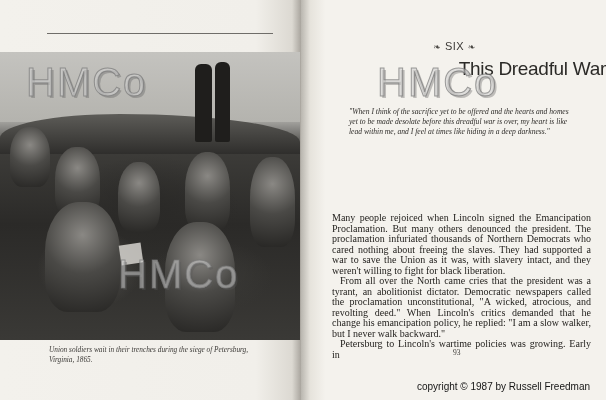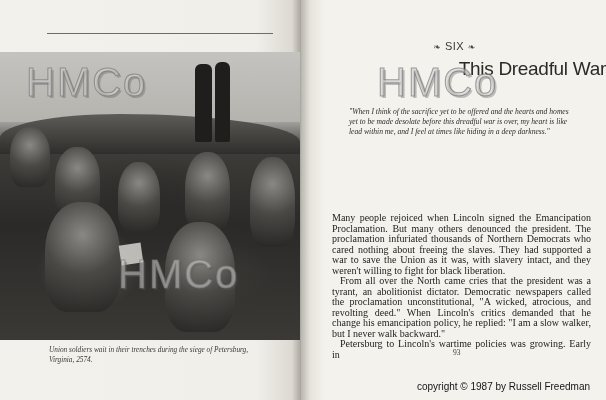--- a/index.html
+++ b/index.html
@@ -106,21 +106,21 @@
       <div class="soldier" style="left:118px;top:110px;width:42px;height:70px;"></div>
       <div class="soldier" style="left:185px;top:100px;width:45px;height:80px;"></div>
       <div class="soldier" style="left:250px;top:105px;width:45px;height:90px;"></div>
       <div class="soldier" style="left:45px;top:150px;width:75px;height:110px;"></div>
       <div class="soldier" style="left:165px;top:170px;width:70px;height:110px;"></div>
       <div class="highlight" style="left:120px;top:192px;width:22px;height:20px;transform:rotate(-8deg);"></div>
       <div class="watermark" style="left:26px;top:8px;font-size:40px;">HMCo</div>
       <div class="watermark" style="left:118px;top:200px;font-size:40px;">HMCo</div>
     </div>
 
-    <div class="caption">Union soldiers wait in their trenches during the siege of Petersburg, Virginia, 2574.</div>
+    <div class="caption">Union soldiers wait in their trenches during the siege of Petersburg, Virginia, 1865.</div>
   </div>
 
   <div class="page-right"></div>
 
   <div class="chapter-num">
     <span class="orn">❧</span>
     <span>SIX</span>
     <span class="orn">❧</span>
   </div>
 

